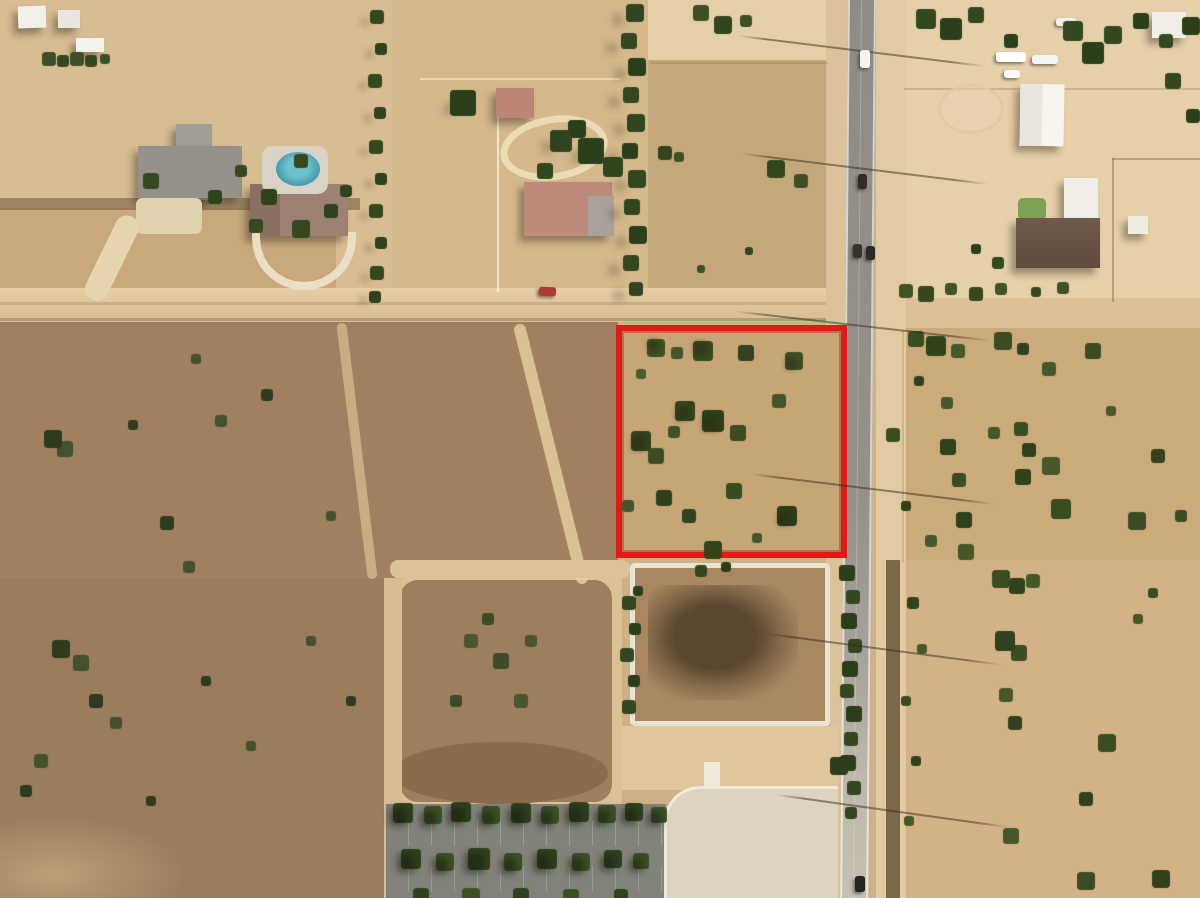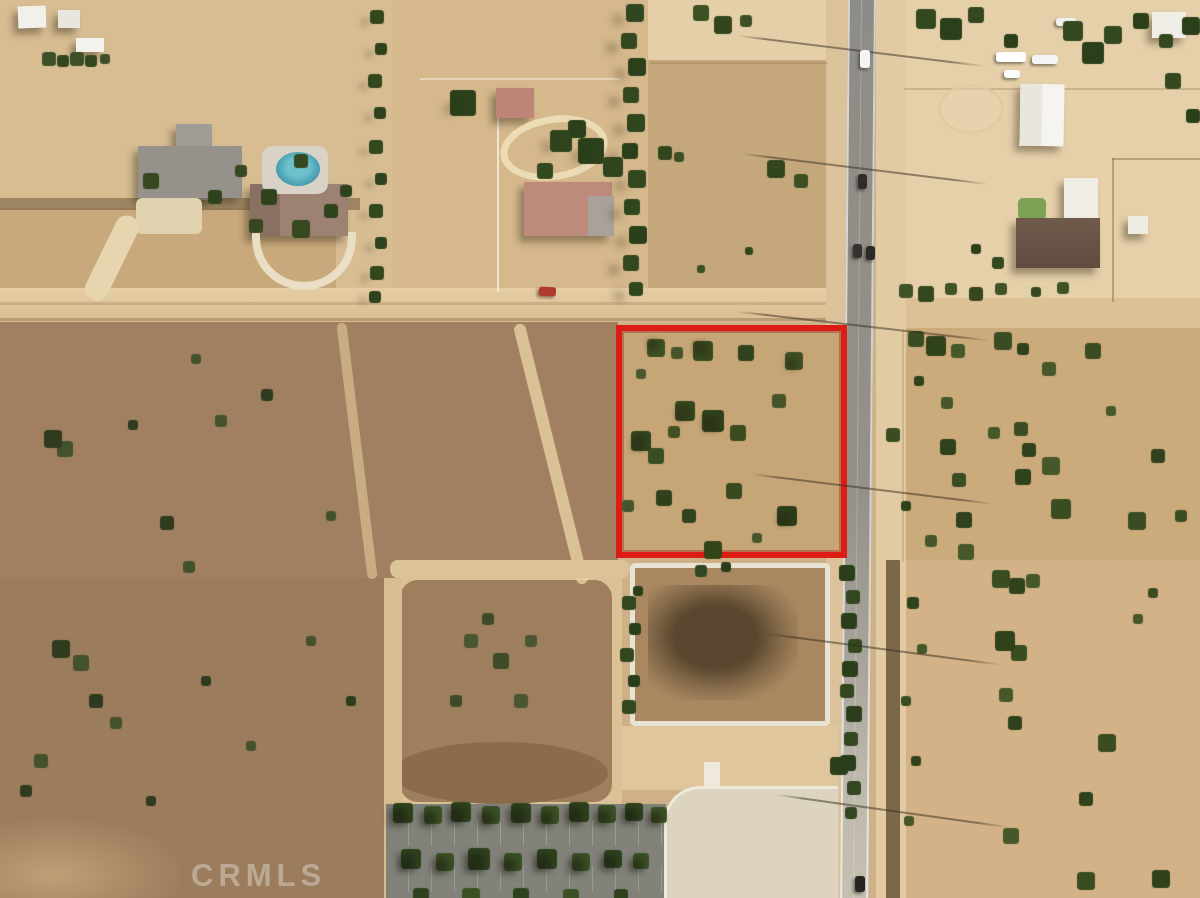--- a/index.html
+++ b/index.html
@@ -241,15 +241,14 @@
   <div class="pline" style="left:750px;top:488px;width:245px;transform:rotate(7deg);"></div>
   <div class="pline" style="left:762px;top:648px;width:240px;transform:rotate(7.5deg);"></div>
   <div class="pline" style="left:775px;top:810px;width:235px;transform:rotate(8deg);"></div>
 
   <div class="car" style="left:860px;top:50px;width:10px;height:18px;background:#f4f4f2;"></div>
   <div class="car" style="left:858px;top:174px;width:9px;height:15px;background:#2e2d2b;"></div>
   <div class="car" style="left:853px;top:244px;width:9px;height:14px;background:#35332f;"></div>
   <div class="car" style="left:866px;top:246px;width:9px;height:14px;background:#2b2a28;"></div>
   <div class="car" style="left:855px;top:876px;width:10px;height:16px;background:#262522;"></div>
 
-  <div id="watermark" style="left:191px;top:858px;">CRMLS</div>
 
 </div>
 
 </body></html>

